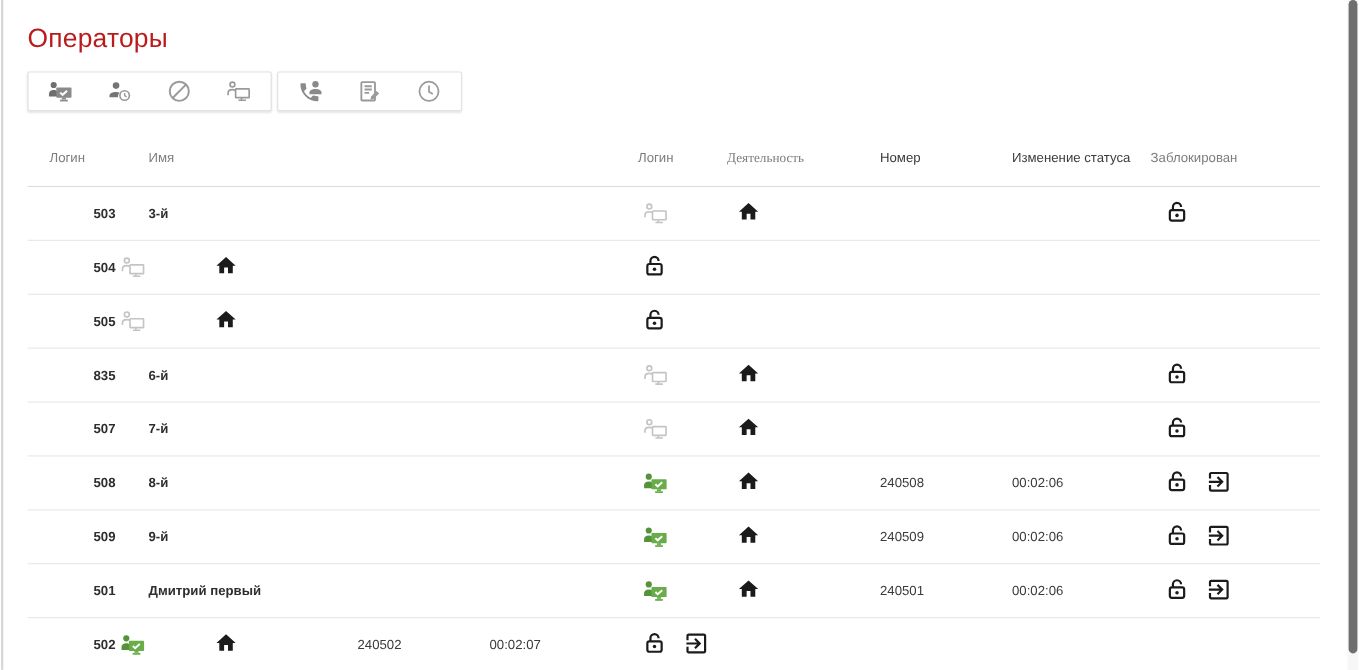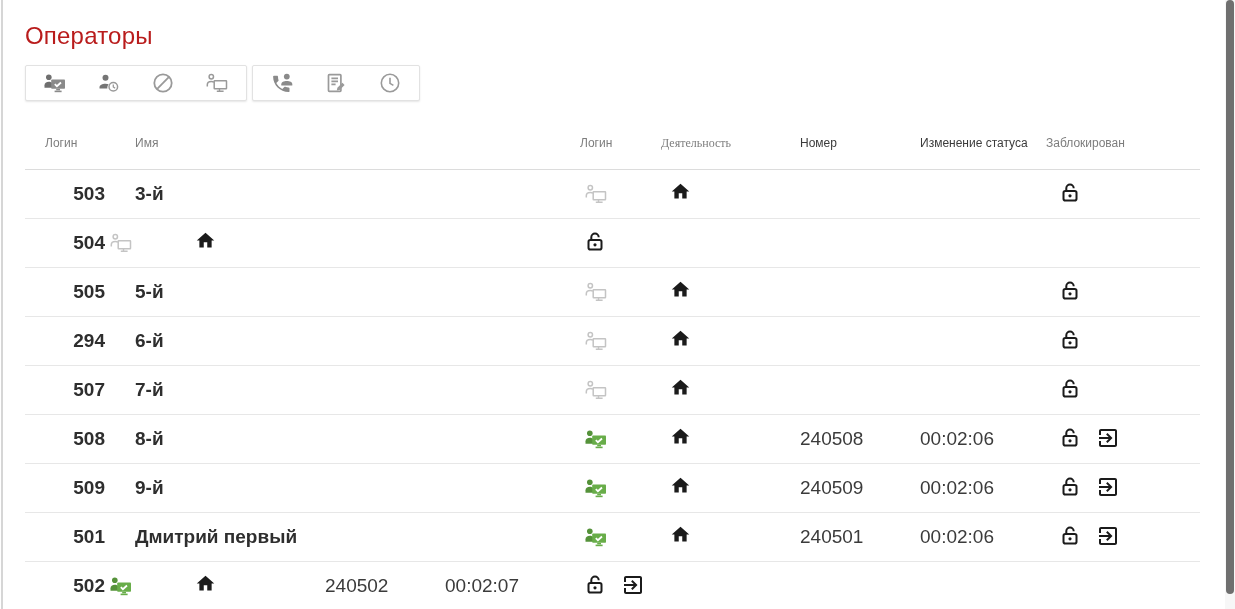--- a/index.html
+++ b/index.html
@@ -16,21 +16,21 @@
     display:flex;align-items:center;background:#fff;border:1px solid #e2e2e2;border-radius:2px;
     box-shadow:0 1px 2px rgba(0,0,0,.10);height:36px;padding:0 2px;box-sizing:border-box;
   }
   .tool-btn{width:54px;height:32px;display:flex;align-items:center;justify-content:center;
     background:transparent;border:none;cursor:pointer;padding:0;}
   .tool-btn svg{display:block;}
   
   .table{width:1175px;margin-top:16px;}
   .thead{display:flex;align-items:center;height:52px;border-bottom:1px solid #dcdcdc;
     color:#7d7d7d;font-size:12px;}
-  .row{display:flex;align-items:center;height:48px;border-bottom:1px solid #e7e7e7;font-size:19px;}
+  .row{display:flex;align-items:center;height:48px;border-bottom:1px solid #e7e7e7;font-size:12px;}
   .cell{box-sizing:border-box;}
   .col-login{width:80px;text-align:right;font-weight:700;color:#2e2e2e;}
   .thead .col-login{text-align:left;padding-left:20px;font-weight:400;color:#7d7d7d;}
   .col-name{flex:1;padding-left:30px;font-weight:700;color:#2e2e2e;}
   .thead .col-name{font-weight:400;color:#7d7d7d;}
   .col-status{width:81px;display:flex;align-items:center;}
   .col-activity{width:129px;display:flex;align-items:center;padding-left:9px;}
   .thead .col-activity{padding-left:0;font-family:Liberation Serif, serif;}
   .col-number{width:130px;padding-left:10px;color:#3b3b3b;}
   .thead .col-number{padding-left:10px;}
@@ -235,21 +235,20 @@
           <svg width="24" height="24" viewBox="0 0 24 24">
             <path fill="#1b1b1b" d="M10.09 15.59 11.5 17l5-5-5-5-1.41 1.41L12.67 11H3v2h9.67l-2.58 2.59zM19 3H5c-1.1 0-2 .9-2 2v4h2V5h14v14H5v-4H3v4c0 1.1.9 2 2 2h14c1.1 0 2-.9 2-2V5c0-1.1-.9-2-2-2z"></path>
           </svg>
         </span>
       </button>
     </div>
   </div>
 
   <div class="row">
     <div class="cell col-login">505</div>
-    <div class="cell col-name">5-й</div>
     <div class="cell col-status">
 
       <span class="status-ic offline-ic">
         <svg width="32" height="24" viewBox="0 0 24 24">
           <g fill="none" stroke="currentColor" stroke-width="1.5">
             <circle cx="6.3" cy="5.8" r="2.2"></circle>
             <path d="M2.3 15.5v-1.8c0-1.9 1.7-3.2 4-3.2 1 0 2 .3 2.7.7"></path>
             <rect x="9.2" y="9.8" width="12.3" height="8" rx="0.5"></rect>
             <path d="M14.5 17.8v1.7M11.8 20.2h6.8" stroke-width="1.4"></path>
           </g>
@@ -279,21 +278,21 @@
         <span>
           <svg width="24" height="24" viewBox="0 0 24 24">
             <path fill="#1b1b1b" d="M10.09 15.59 11.5 17l5-5-5-5-1.41 1.41L12.67 11H3v2h9.67l-2.58 2.59zM19 3H5c-1.1 0-2 .9-2 2v4h2V5h14v14H5v-4H3v4c0 1.1.9 2 2 2h14c1.1 0 2-.9 2-2V5c0-1.1-.9-2-2-2z"></path>
           </svg>
         </span>
       </button>
     </div>
   </div>
 
   <div class="row">
-    <div class="cell col-login">294</div>
+    <div class="cell col-login">835</div>
     <div class="cell col-name">6-й</div>
     <div class="cell col-status">
 
       <span class="status-ic offline-ic">
         <svg width="32" height="24" viewBox="0 0 24 24">
           <g fill="none" stroke="currentColor" stroke-width="1.5">
             <circle cx="6.3" cy="5.8" r="2.2"></circle>
             <path d="M2.3 15.5v-1.8c0-1.9 1.7-3.2 4-3.2 1 0 2 .3 2.7.7"></path>
             <rect x="9.2" y="9.8" width="12.3" height="8" rx="0.5"></rect>
             <path d="M14.5 17.8v1.7M11.8 20.2h6.8" stroke-width="1.4"></path>

